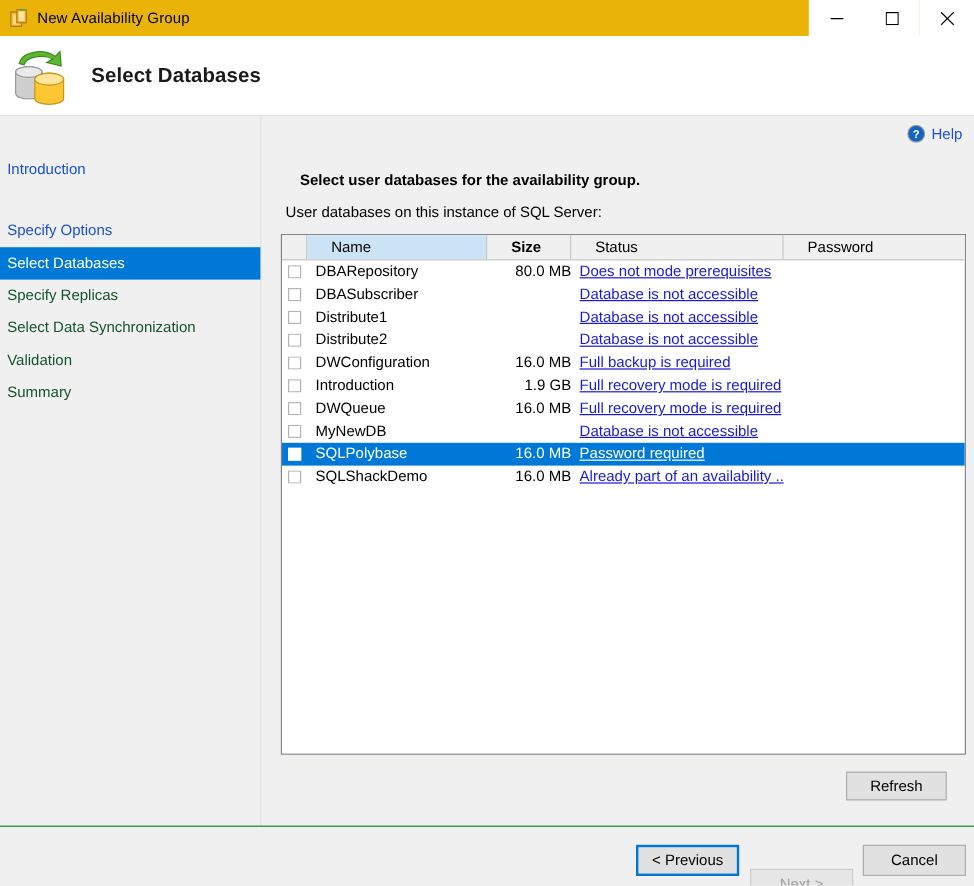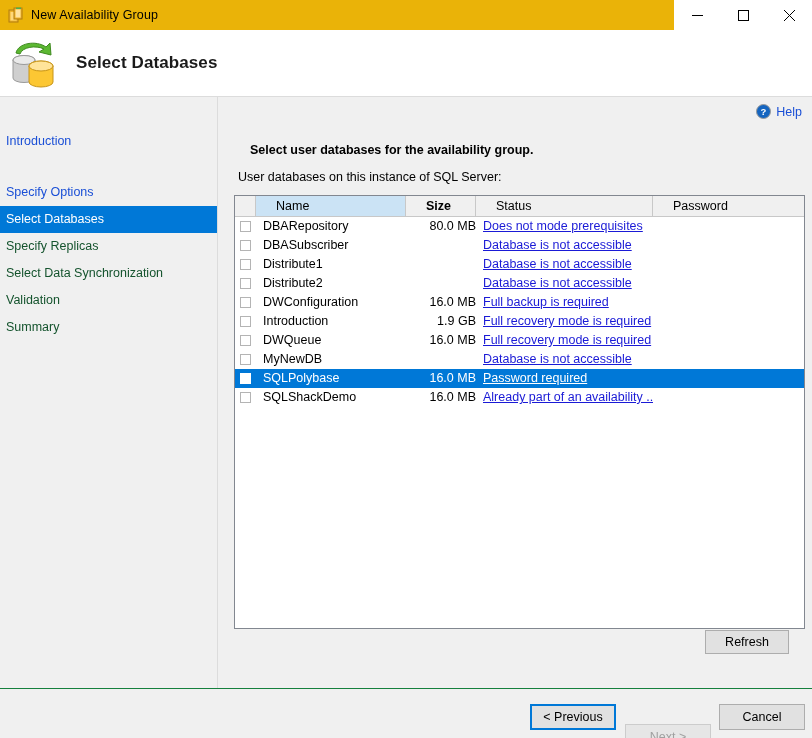--- a/index.html
+++ b/index.html
@@ -228,21 +228,21 @@
     background: #e1e1e1;
     border: 1px solid #adadad;
     color: #000;
     box-sizing: border-box;
     text-align: center;
     cursor: default;
   }
   .refresh-btn {
     position: absolute;
     left: 487px;
-    top: 533px;
+    top: 546px;
     width: 84px;
     height: 24px;
     line-height: 22px;
   }
 
   
   .footer {
     position: absolute;
     left: 0;
     top: 688px;

